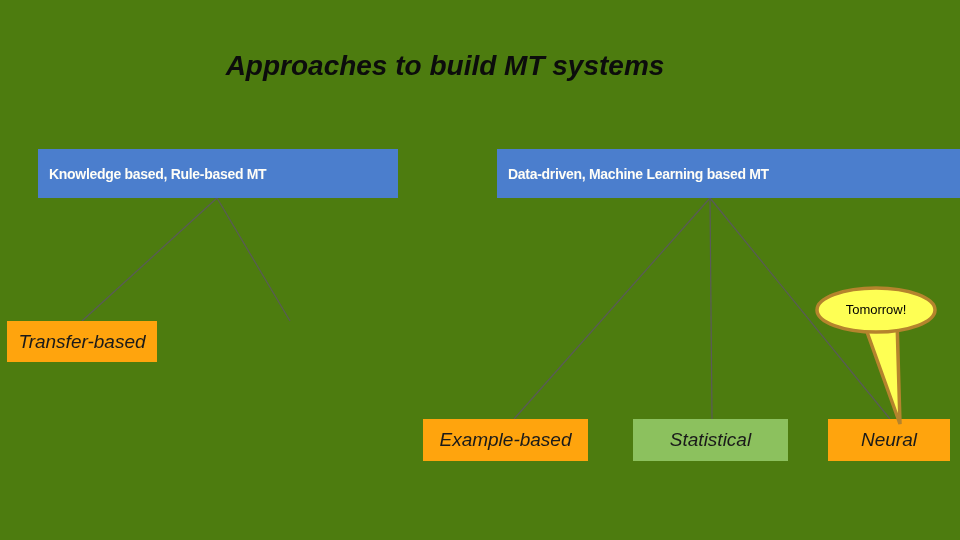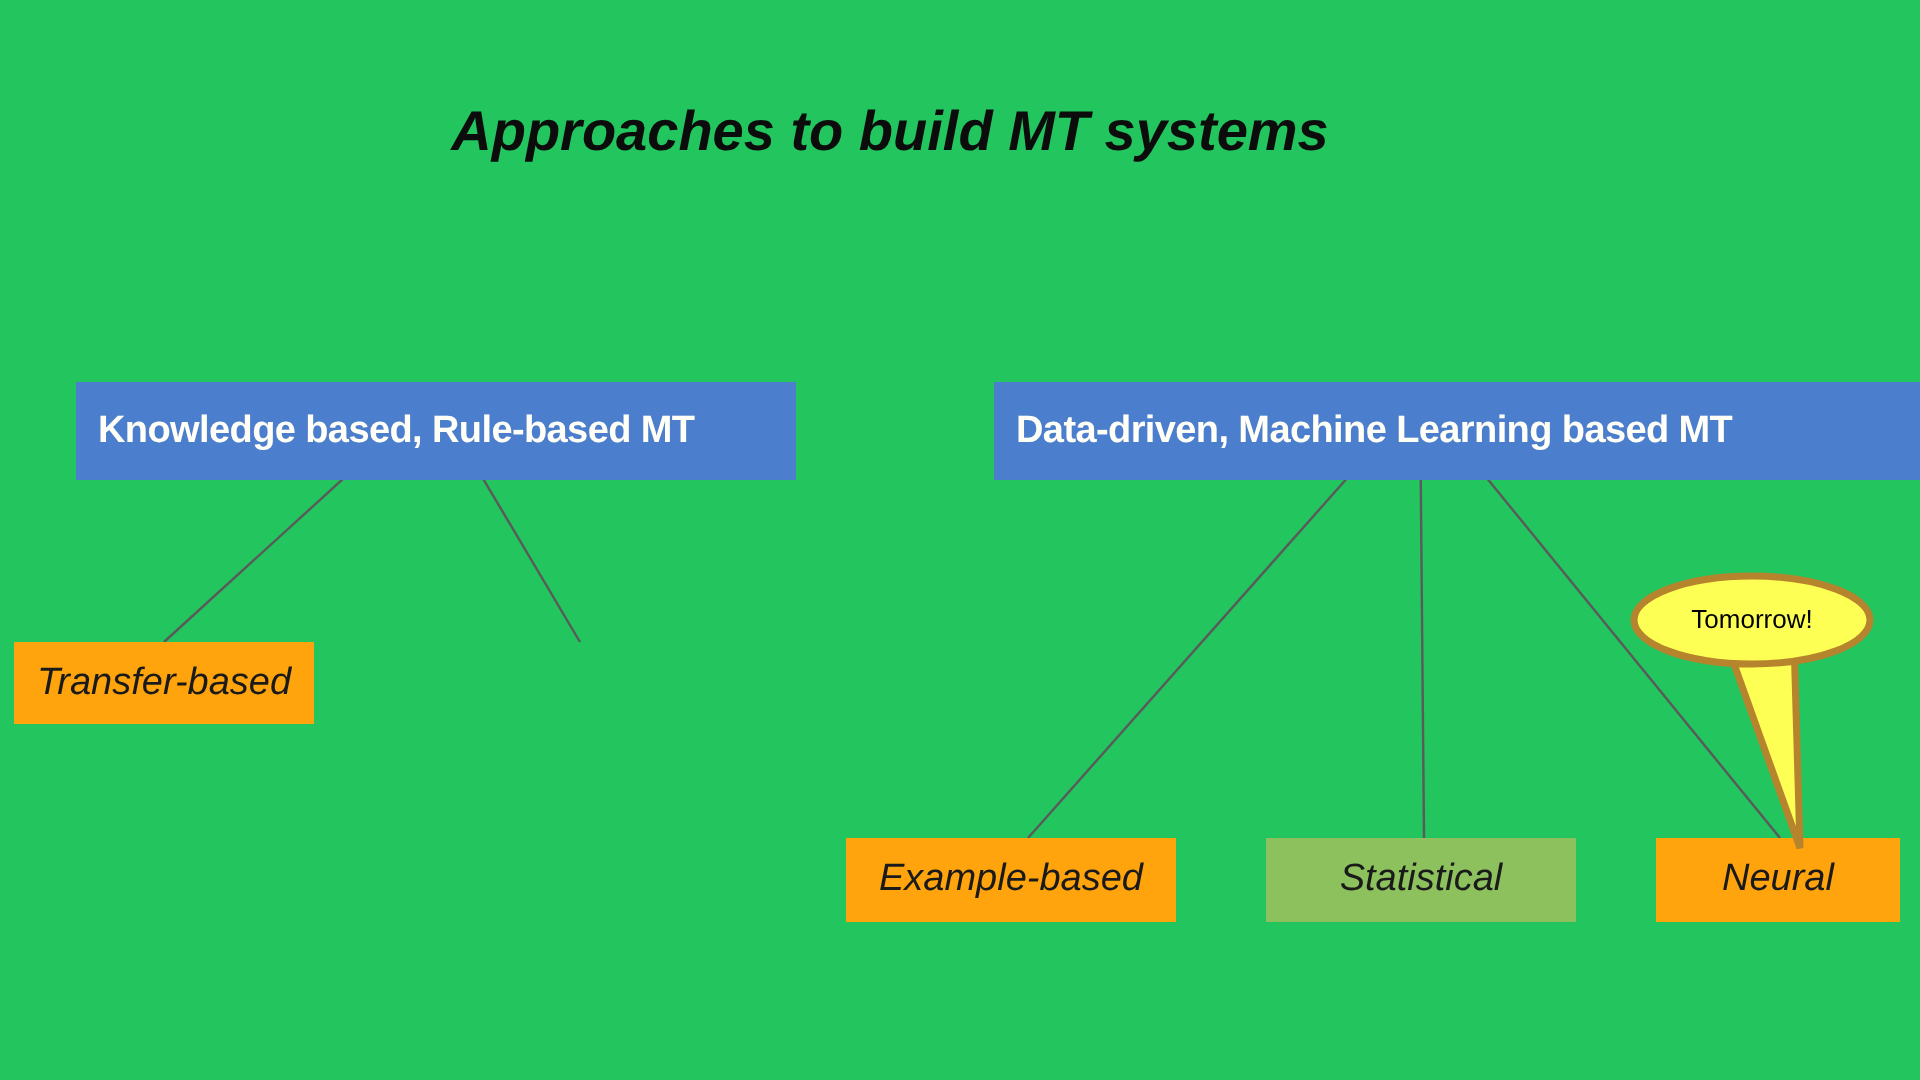--- a/index.html
+++ b/index.html
@@ -1,34 +1,34 @@
 <!DOCTYPE html>
 <html><head>
 <meta charset="utf-8">
 <style>
   html,body{margin:0;padding:0;}
   body{
     width:960px;height:540px;position:relative;overflow:hidden;
     background:#ffffff;
     font-family:"Liberation Sans",sans-serif;
   }
-  .slide{position:absolute;left:0;top:0;width:960px;height:540px;background:#22c55e;}
+  .slide{position:absolute;left:0;top:0;width:960px;height:540px;background:#4d7c0f;}
   .slide-title{
     position:absolute;top:50px;left:0;width:890px;
     text-align:center;
     font-size:28px;font-weight:bold;font-style:italic;
     color:#0c0c0c;letter-spacing:0px;
   }
   .box{
     position:absolute;display:flex;align-items:center;box-sizing:border-box;
   }
   .root-box{
     background:#4b7ecd;color:#fffef7;
-    font-weight:bold;font-size:19px;letter-spacing:-0.3px;
-    justify-content:flex-start;padding-left:11px;margin-top:42px;
+    font-weight:bold;font-size:14px;letter-spacing:-0.3px;
+    justify-content:flex-start;padding-left:11px;
   }
   .leaf-box{
     font-style:italic;font-size:19px;color:#1a1a1a;
     justify-content:center;text-align:left;
   }
   .orange{background:#ffa40d;}
   .green{background:#8cc15e;}
   #root-left{left:38px;top:149px;width:360px;height:49px;}
   #root-right{left:497px;top:149px;width:488px;height:49px;}
   #leaf-transfer{left:7px;top:321px;width:150px;height:41px;}

